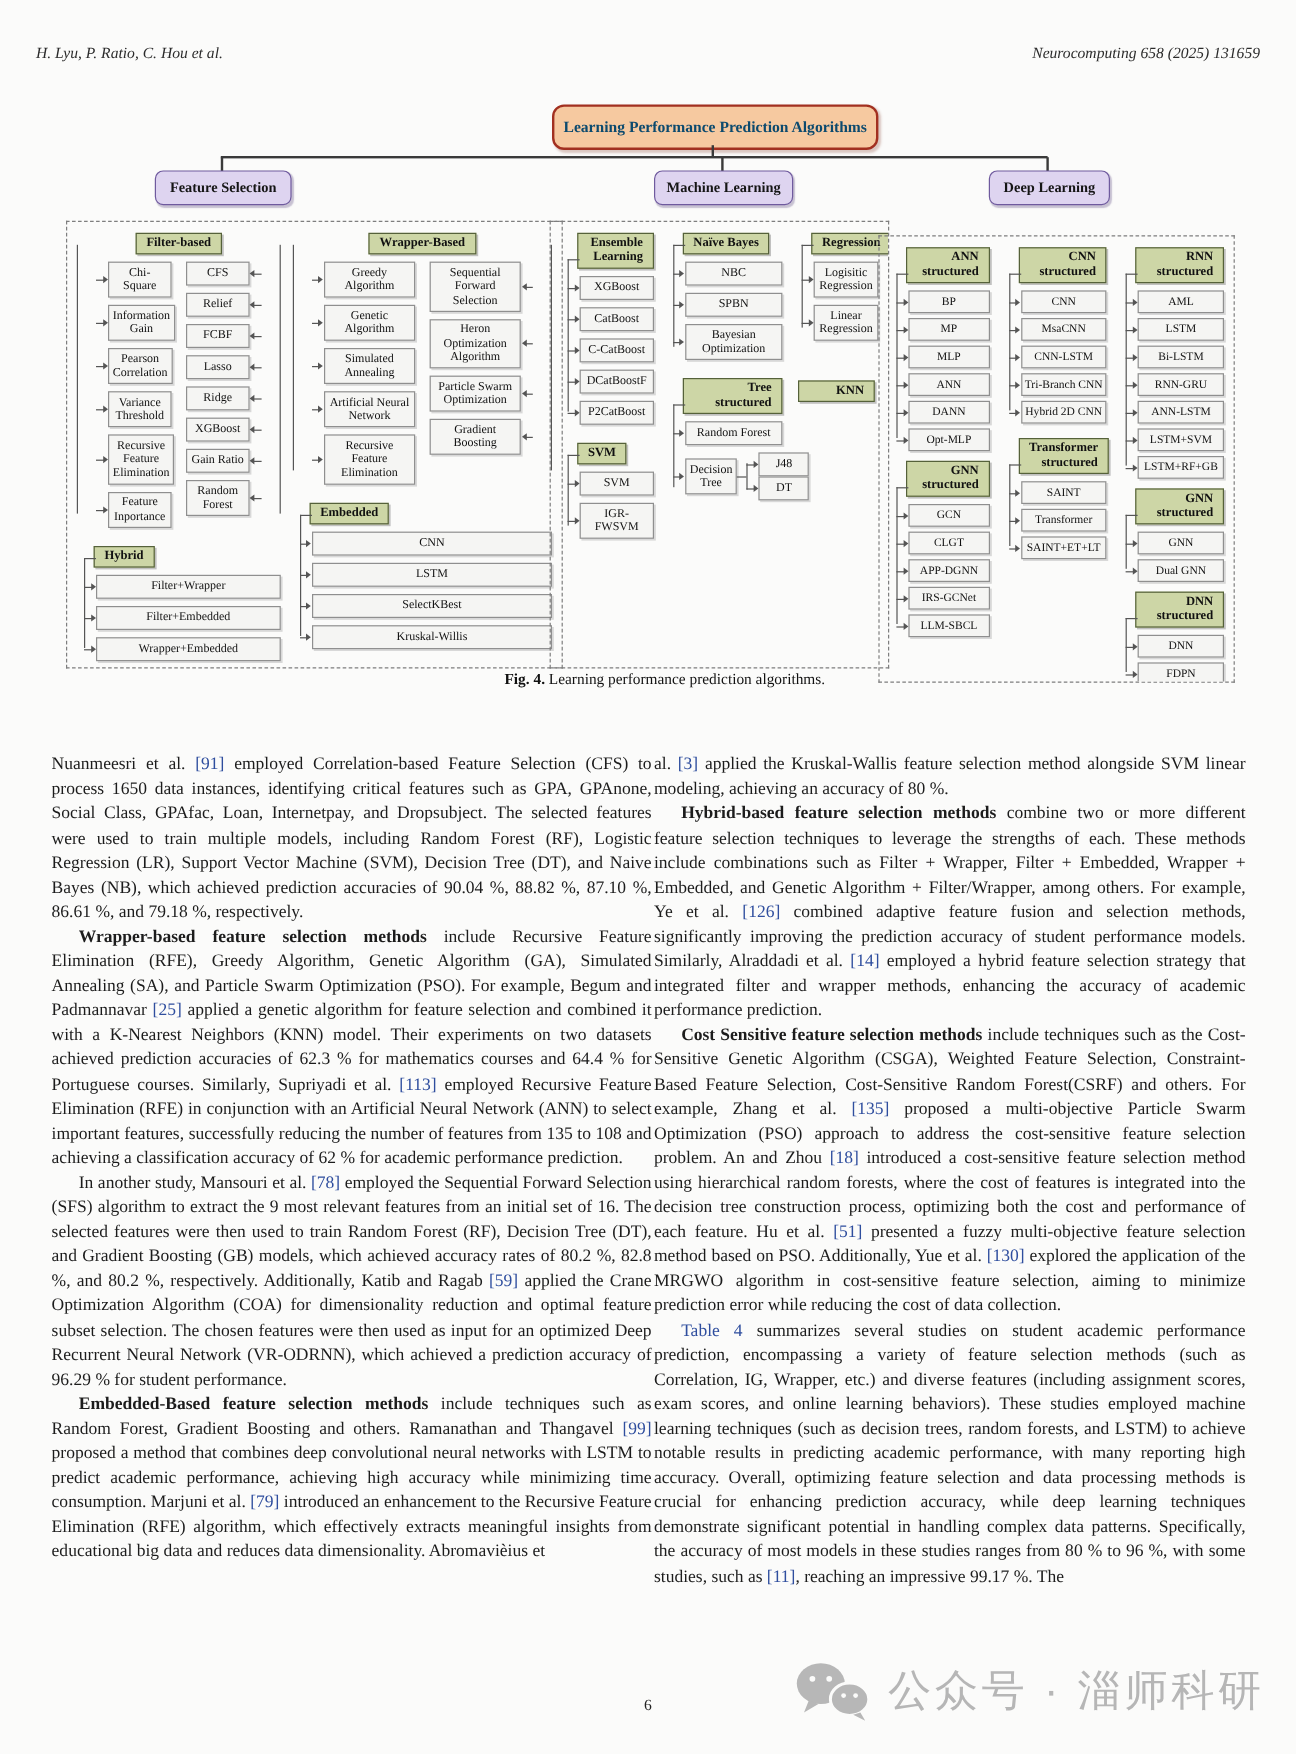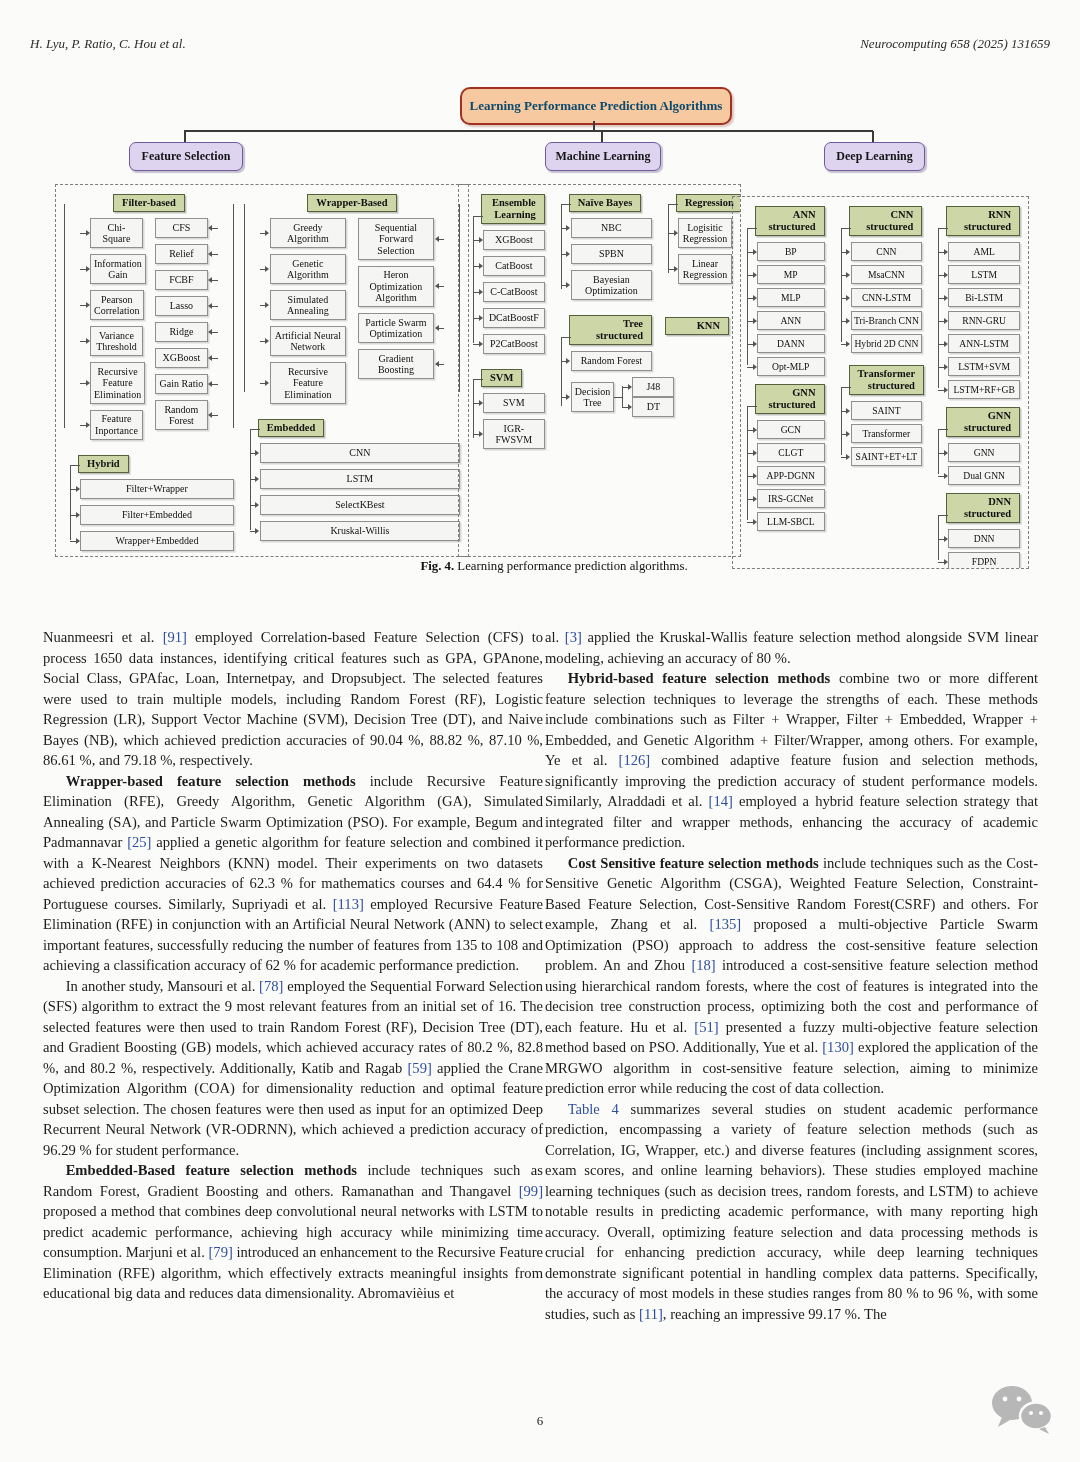--- a/index.html
+++ b/index.html
@@ -460,15 +460,16 @@
     <svg width="64" height="52" viewBox="0 0 64 52">
       <ellipse cx="22" cy="20" rx="20" ry="17" fill="#b7b7b7"></ellipse>
       <path d="M12 34 L8 44 L20 37 Z" fill="#b7b7b7"></path>
       <circle cx="15" cy="16" r="2.4" fill="#fbfbfa"></circle>
       <circle cx="29" cy="16" r="2.4" fill="#fbfbfa"></circle>
       <ellipse cx="46" cy="33" rx="16" ry="13.5" fill="#b7b7b7" stroke="#fbfbfa" stroke-width="2.5"></ellipse>
       <path d="M55 44 L59 51 L49 46 Z" fill="#b7b7b7"></path>
       <circle cx="41" cy="30" r="2" fill="#fbfbfa"></circle>
       <circle cx="51" cy="30" r="2" fill="#fbfbfa"></circle>
     </svg>
+    <span>公众号 · 淄师科研</span>
   </div>
 
 </div>
 
 </body></html>

